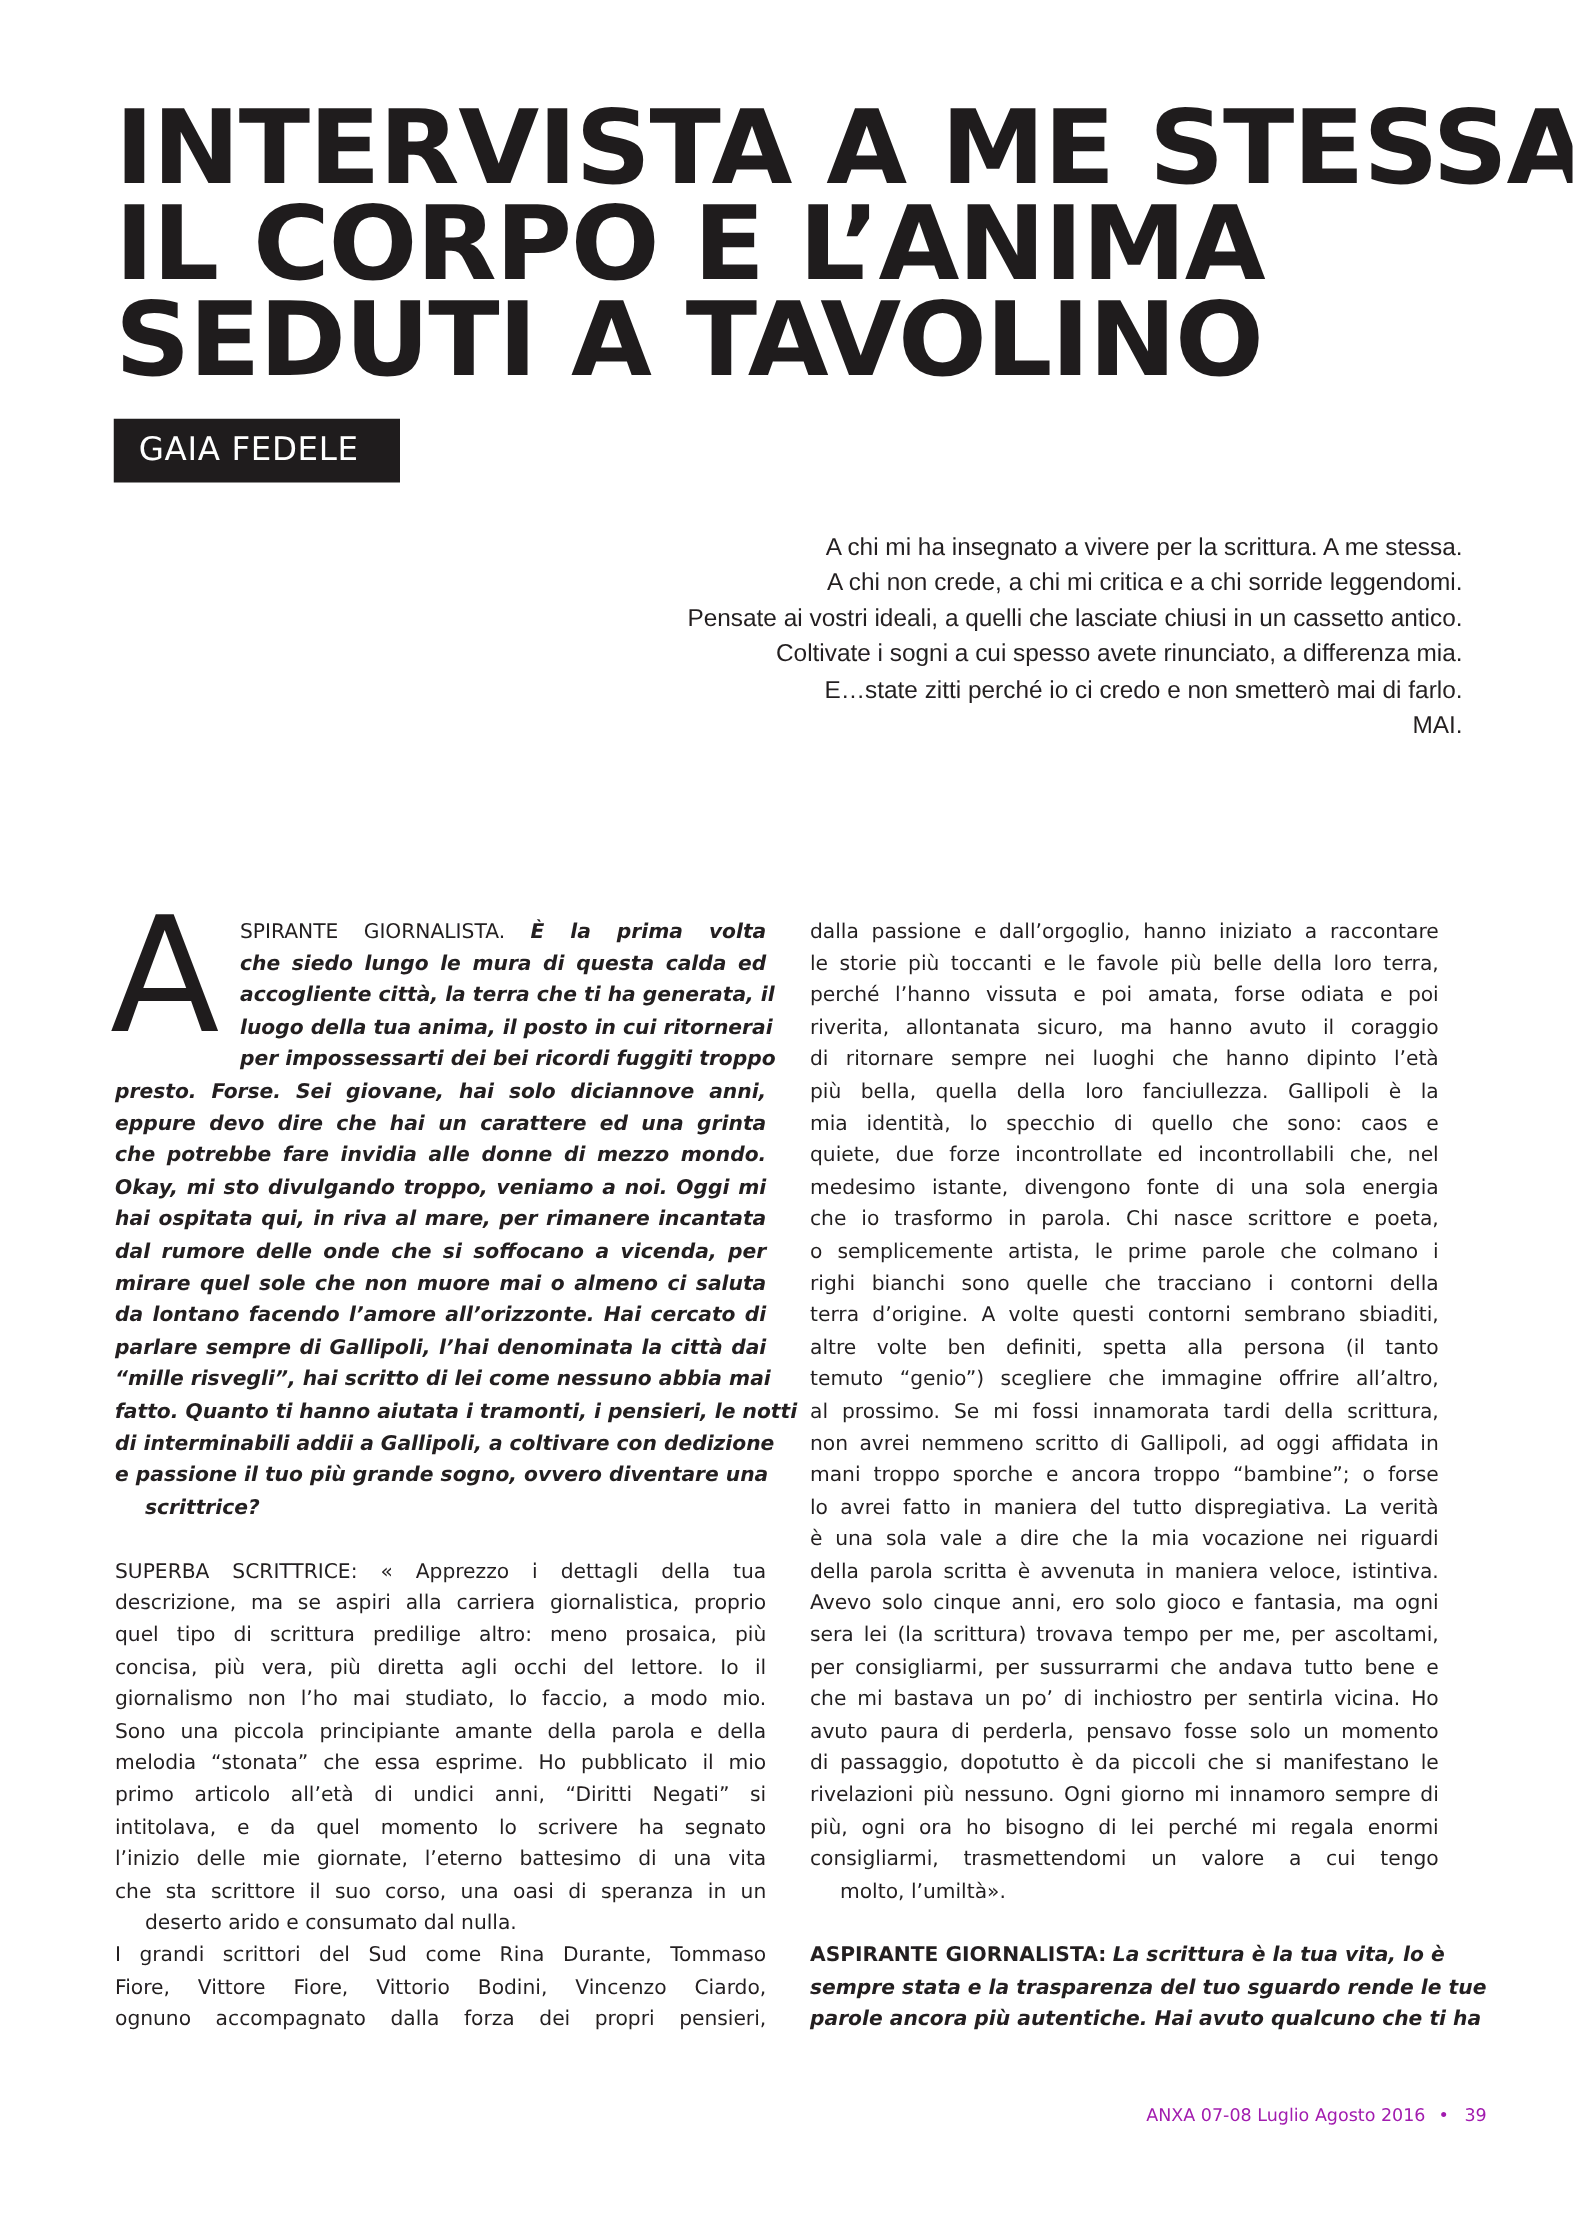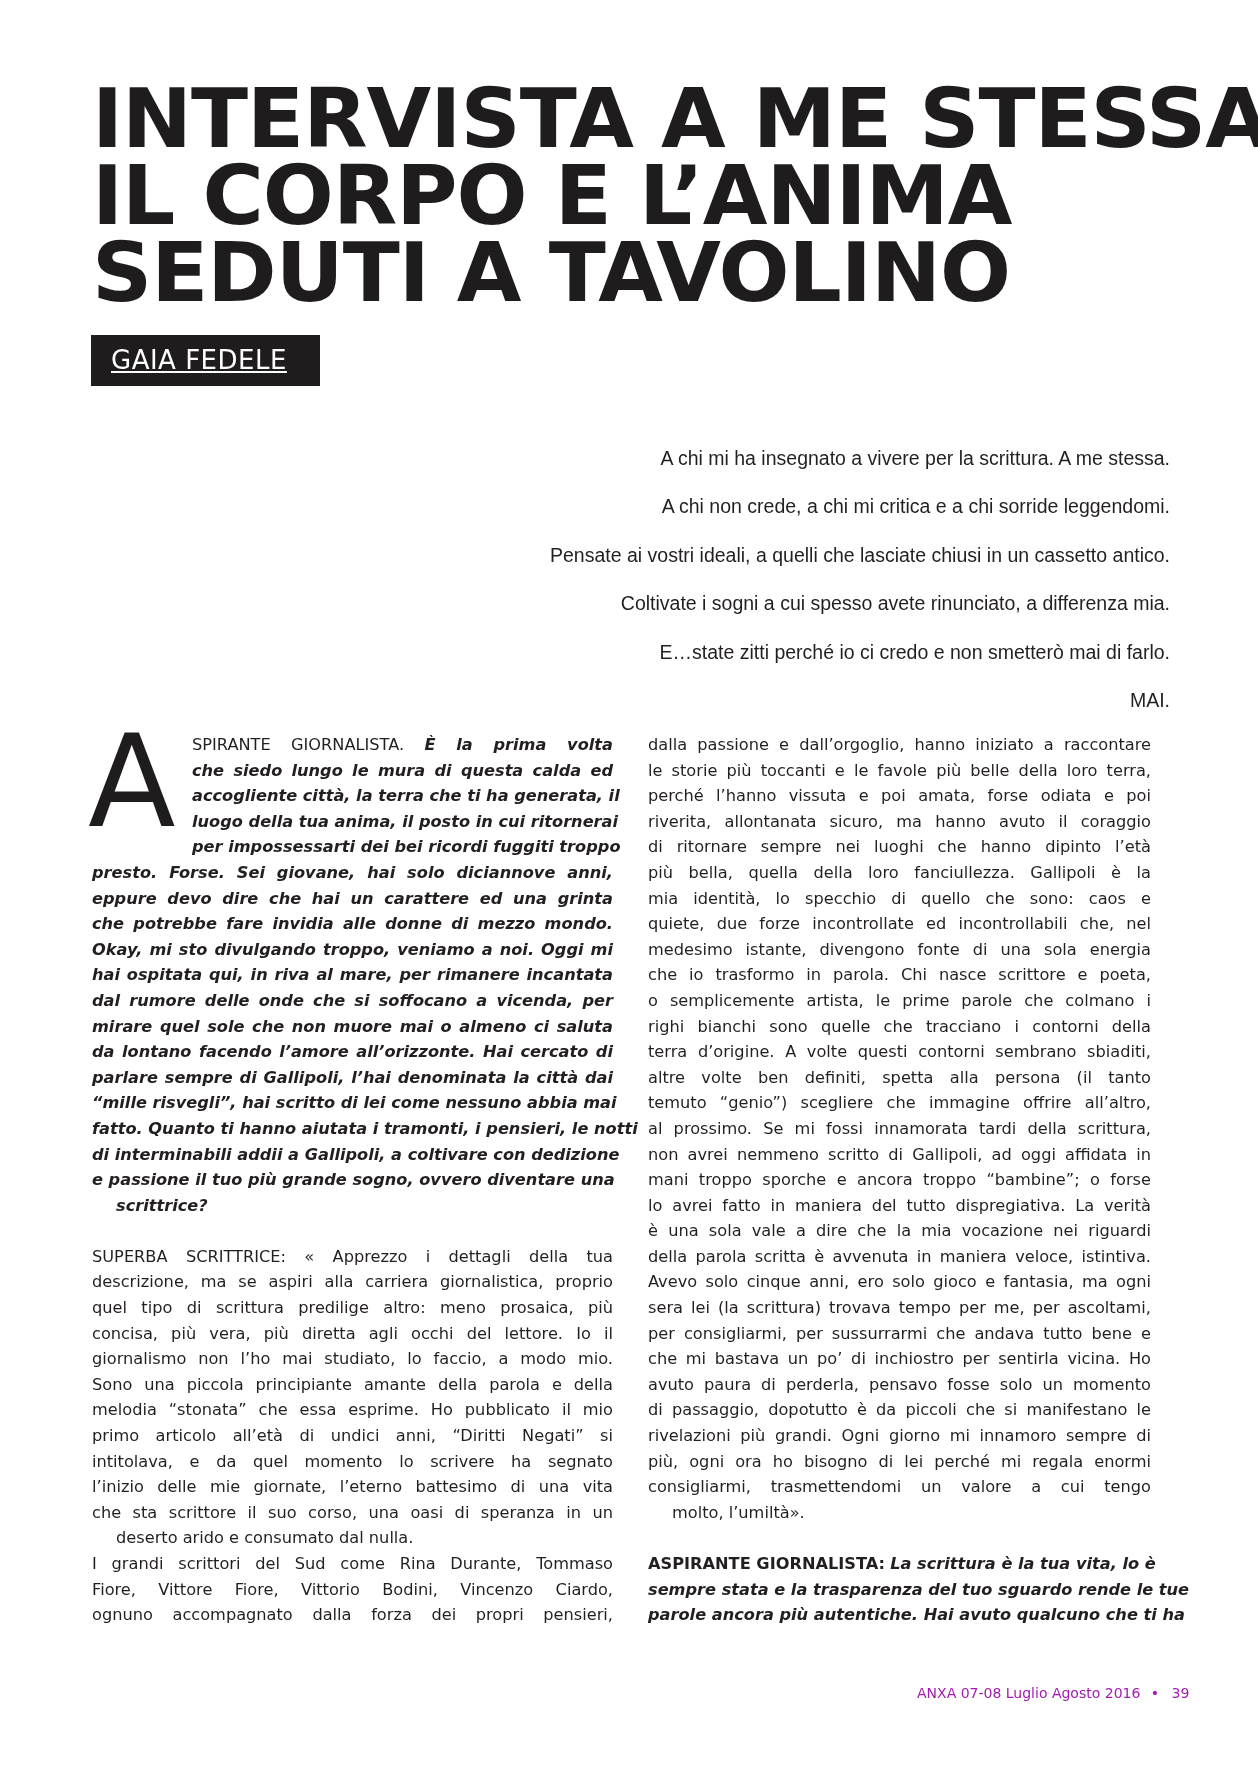--- a/index.html
+++ b/index.html
@@ -8,28 +8,28 @@
     position: absolute; left: 92px; top: 80px; width: 1120px;
     font-family: "DejaVu Sans", sans-serif; font-weight: bold;
     font-size: 82px; line-height: 77px; letter-spacing: -1px;
     color: #1f1c1d; margin: 0; transform: scaleX(1.02); transform-origin: left top;
   }
   .title .tl { display: block; white-space: nowrap; }
   .author {
     position: absolute; left: 91px; top: 335px; width: 229px; height: 51px;
     background: #1f1c1d; color: #ffffff;
     font-family: "DejaVu Sans", sans-serif; font-size: 26px; line-height: 51px;
-    letter-spacing: 0.5px; box-sizing: border-box; padding-left: 20px; text-decoration: underline;
+    letter-spacing: 0.5px; box-sizing: border-box; padding-left: 20px;
   }
   .epigraph {
     position: absolute; right: 88px; top: 424px; width: 760px;
     text-align: right; font-family: "Liberation Sans", sans-serif;
     font-size: 19.5px; line-height: 28.4px; color: #231f20;
   }
-  .epigraph .el { display: block; white-space: nowrap; margin-top: 20px; }
+  .epigraph .el { display: block; white-space: nowrap; }
   .col {
     position: absolute; top: 732px; font-family: "DejaVu Sans", sans-serif;
     font-size: 16.2px; line-height: 25.6px; color: #231f20;
   }
   .col1 { left: 92px; width: 521px; }
   .col2 { left: 648px; width: 503px; }
   .ln { display: block; white-space: nowrap; text-align: justify; text-align-last: justify; height: 25.6px; overflow: visible; }
   .ln.last { text-align-last: left; margin-left: 24px; }
   .ln.indent { padding-left: 100px; }
   .gap { display: block; height: 25.6px; }
@@ -126,21 +126,21 @@
     <span class="ln">mani troppo sporche e ancora troppo “bambine”; o forse</span>
     <span class="ln">lo avrei fatto in maniera del tutto dispregiativa. La verità</span>
     <span class="ln">è una sola vale a dire che la mia vocazione nei riguardi</span>
     <span class="ln">della parola scritta è avvenuta in maniera veloce, istintiva.</span>
     <span class="ln">Avevo solo cinque anni, ero solo gioco e fantasia, ma ogni</span>
     <span class="ln">sera lei (la scrittura) trovava tempo per me, per ascoltami,</span>
     <span class="ln">per consigliarmi, per sussurrarmi che andava tutto bene e</span>
     <span class="ln">che mi bastava un po’ di inchiostro per sentirla vicina. Ho</span>
     <span class="ln">avuto paura di perderla, pensavo fosse solo un momento</span>
     <span class="ln">di passaggio, dopotutto è da piccoli che si manifestano le</span>
-    <span class="ln">rivelazioni più grandi. Ogni giorno mi innamoro sempre di</span>
+    <span class="ln">rivelazioni più nessuno. Ogni giorno mi innamoro sempre di</span>
     <span class="ln">più, ogni ora ho bisogno di lei perché  mi regala enormi</span>
     <span class="ln">consigliarmi, trasmettendomi un valore a cui tengo</span>
     <span class="ln last">molto, l’umiltà».</span>
     <span class="gap"></span>
     <span class="ln"><span style="font-weight: bold;">ASPIRANTE GIORNALISTA:</span> <span class="b">La scrittura è la tua vita, lo è</span></span>
     <span class="ln b">sempre stata e la trasparenza del tuo sguardo rende le tue</span>
     <span class="ln b">parole ancora più autentiche. Hai avuto qualcuno che ti ha</span>
   </div>
 
 <div class="footer">

